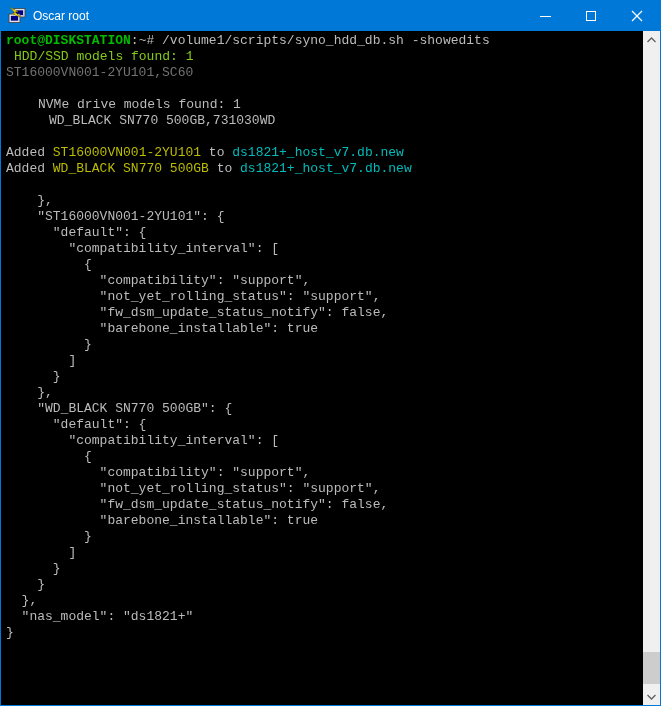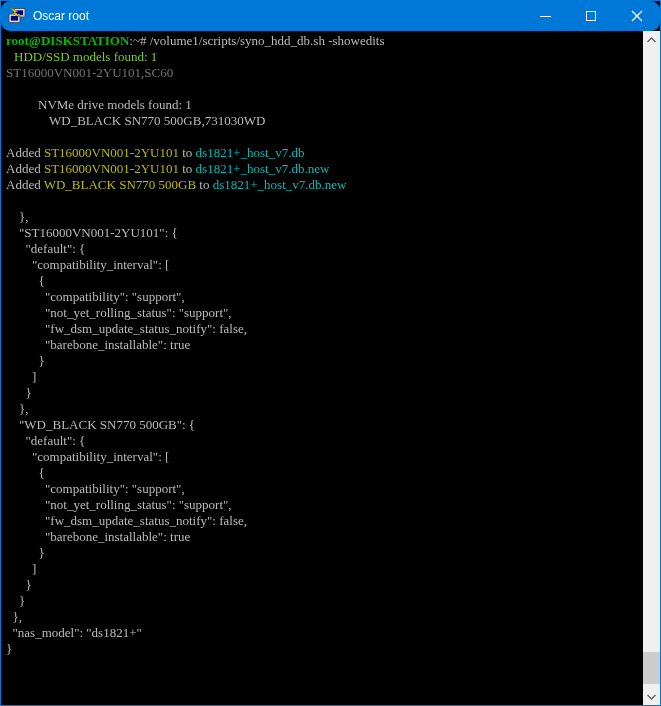--- a/index.html
+++ b/index.html
@@ -2,35 +2,35 @@
 <html><head>
 <meta charset="utf-8">
 <style>
   * { margin:0; padding:0; box-sizing:border-box; }
   body { background:#222; font-family:"Liberation Sans", sans-serif; }
   .window {
     width:661px; height:706px; position:relative;
     border:1px solid #0078d7; background:#000; overflow:hidden;
   }
   .titlebar {
-    height:30px; background:#0078d7; display:flex; align-items:center;border-radius:9px;
+    height:30px; background:#0078d7; display:flex; align-items:center;
   }
   .title-icon { margin-left:7px; width:18px; height:18px; display:flex; align-items:center; }
   .title-text { color:#ffffff; font-size:12px; margin-left:7px; flex:1;
     white-space:nowrap; overflow:hidden; }
   .caption-buttons { display:flex; height:100%; }
   .caption-btn { width:46px; height:100%; display:flex; align-items:center;
     justify-content:center; cursor:default; }
   .min-glyph { width:11px; height:1px; background:#ffffff; }
   .max-glyph { width:10px; height:10px; border:1px solid #ffffff; }
   .body-row { display:flex; height:674px; }
   .terminal {
     flex:1; background:#000; overflow:hidden;
     padding:2px 4px 0 5px;
-    font-family:Liberation Serif, serif;
+    font-family:Liberation Mono, monospace;
     font-size:13px; line-height:16px;
   }
   .term-line { height:16px; white-space:pre; }
   .seg-bold { font-weight:bold; }
   .scrollbar {
     width:17px; background:#f0f0f0; position:relative; flex:0 0 17px;
   }
   .scroll-btn {
     width:17px; height:17px; display:flex; align-items:center; justify-content:center;
     position:absolute; left:0;
@@ -75,21 +75,20 @@
 
   <div class="body-row">
     <div class="terminal" style="background: rgb(0, 0, 0);">
         <div class="term-line"><span class="seg-bold" style="color: rgb(0, 187, 0);">root@DISKSTATION</span><span style="color: rgb(187, 187, 187);">:~# /volume1/scripts/syno_hdd_db.sh -showedits</span></div>
         <div class="term-line"><span style="color: #84cc16; margin-left: 8px;">HDD/SSD models found: 1</span></div>
         <div class="term-line"><span style="color: #737373;">ST16000VN001-2YU101,SC60</span></div>
         <div class="term-line"> </div>
         <div class="term-line"><span style="color: rgb(187, 187, 187); margin-left: 32px;">NVMe drive models found: 1</span></div>
         <div class="term-line"><span style="color: rgb(187, 187, 187); margin-left: 43px;">WD_BLACK SN770 500GB,731030WD</span></div>
         <div class="term-line"> </div>
-        <div class="term-line"><span style="color: rgb(187, 187, 187);">Added </span><span style="color: rgb(187, 187, 0);">ST16000VN001-2YU101</span><span style="color: rgb(187, 187, 187);"> to </span><span style="color: rgb(0, 187, 187);">ds1821+_host_v7.db</span></div>
         <div class="term-line"><span style="color: rgb(187, 187, 187);">Added </span><span style="color: rgb(187, 187, 0);">ST16000VN001-2YU101</span><span style="color: rgb(187, 187, 187);"> to </span><span style="color: rgb(0, 187, 187);">ds1821+_host_v7.db.new</span></div>
         <div class="term-line"><span style="color: rgb(187, 187, 187);">Added </span><span style="color: rgb(187, 187, 0);">WD_BLACK SN770 500GB</span><span style="color: rgb(187, 187, 187);"> to </span><span style="color: rgb(0, 187, 187);">ds1821+_host_v7.db.new</span></div>
         <div class="term-line"> </div>
         <div class="term-line"><span style="color: rgb(187, 187, 187);">    },</span></div>
         <div class="term-line"><span style="color: rgb(187, 187, 187);">    "ST16000VN001-2YU101": {</span></div>
         <div class="term-line"><span style="color: rgb(187, 187, 187);">      "default": {</span></div>
         <div class="term-line"><span style="color: rgb(187, 187, 187);">        "compatibility_interval": [</span></div>
         <div class="term-line"><span style="color: rgb(187, 187, 187);">          {</span></div>
         <div class="term-line"><span style="color: rgb(187, 187, 187);">            "compatibility": "support",</span></div>
         <div class="term-line"><span style="color: rgb(187, 187, 187);">            "not_yet_rolling_status": "support",</span></div>

